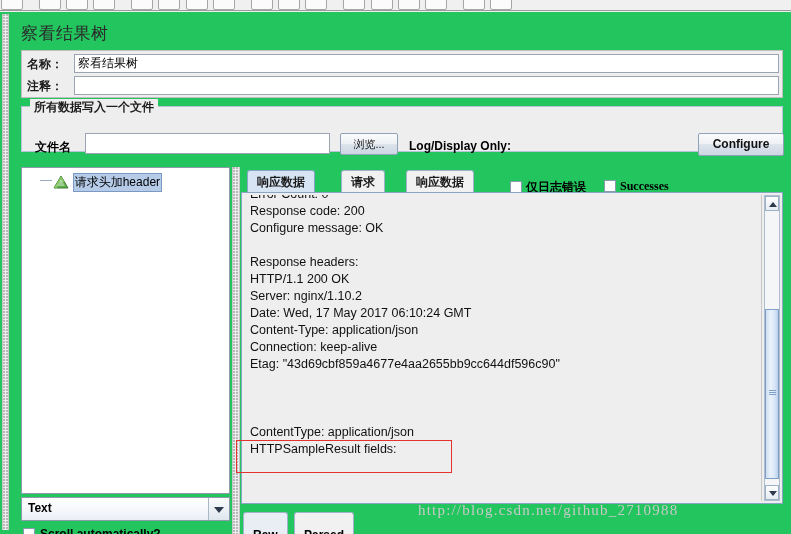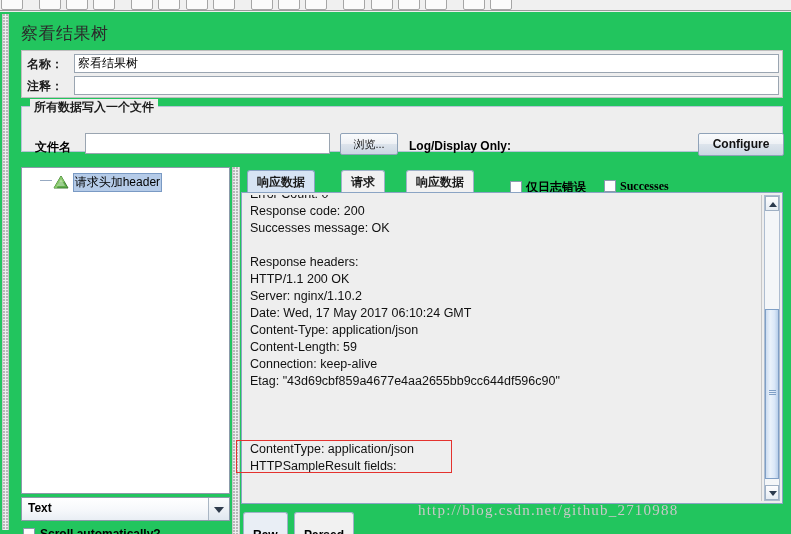--- a/index.html
+++ b/index.html
@@ -542,28 +542,27 @@
         <div class="tabs">
           <div class="tab sel" style="left:6px;">响应数据</div>
           <div class="tab" style="left:100px;">请求</div>
           <div class="tab" style="left:165px;">响应数据</div>
         </div>
 
         <div class="tab-panel">
           <div class="textarea">
             <div class="ln first">Error Count: 0</div>
             <div class="ln">Response code: 200</div>
-            <div class="ln">Successes message: OK</div>
+            <div class="ln">Configure message: OK</div>
             <div class="ln">&nbsp;</div>
             <div class="ln">Response headers:</div>
             <div class="ln">HTTP/1.1 200 OK</div>
             <div class="ln">Server: nginx/1.10.2</div>
             <div class="ln">Date: Wed, 17 May 2017 06:10:24 GMT</div>
             <div class="ln">Content-Type: application/json</div>
-            <div class="ln">Content-Length: 59</div>
             <div class="ln">Connection: keep-alive</div>
             <div class="ln">Etag: "43d69cbf859a4677e4aa2655bb9cc644df596c90"</div>
             <div class="ln">&nbsp;</div>
             <div class="ln">&nbsp;</div>
             <div class="ln">&nbsp;</div>
             <div class="ln">ContentType: application/json</div>
             <div class="ln">HTTPSampleResult fields:</div>
           </div>
 
           <div class="vscroll">

